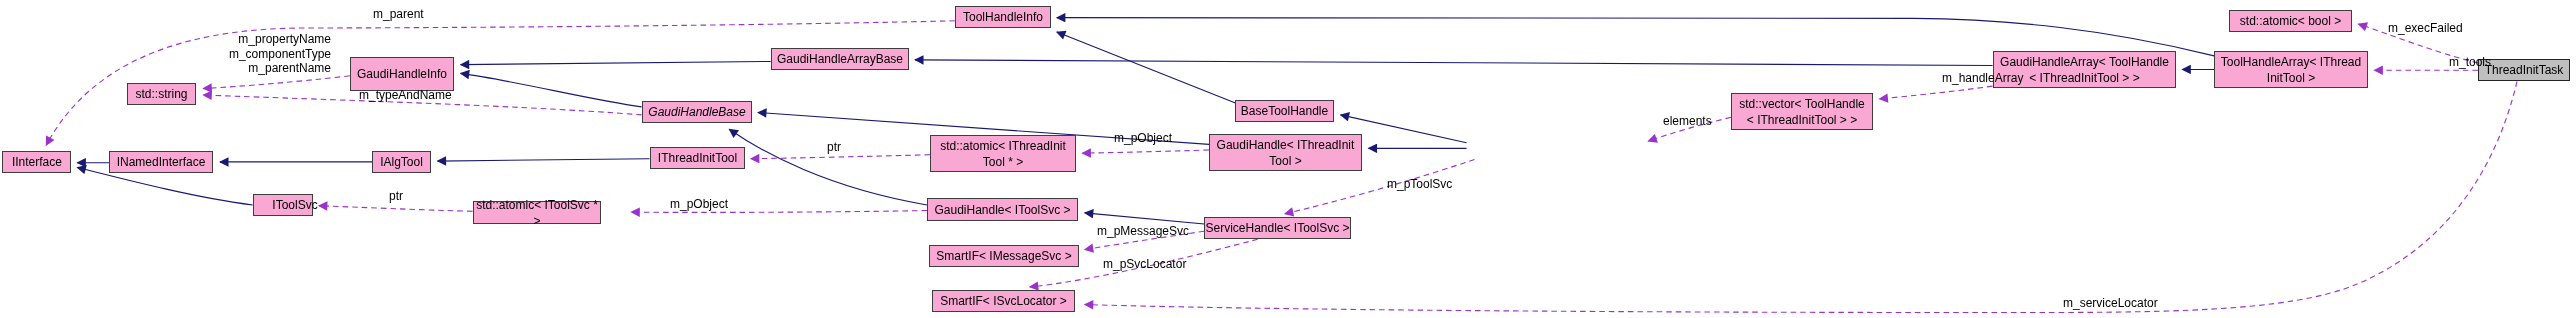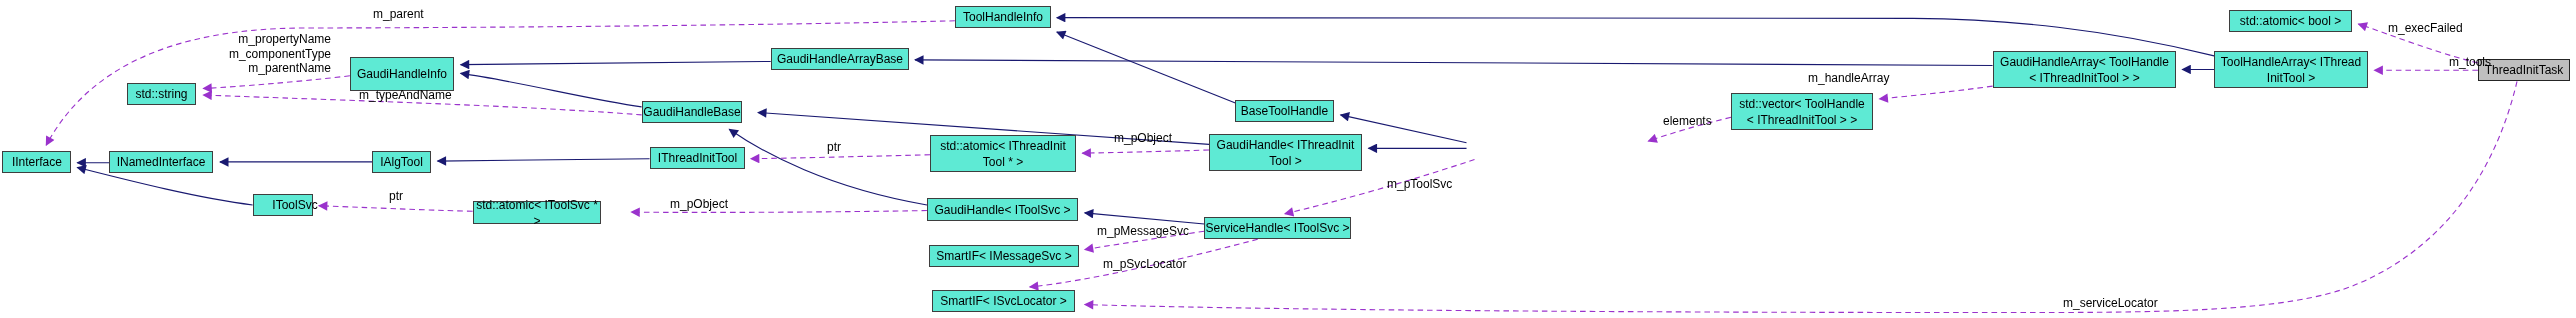--- a/index.html
+++ b/index.html
@@ -8,21 +8,21 @@
     width:2576px;height:319px;
     background:#ffffff;
     font-family:"Liberation Sans", sans-serif;
     overflow:hidden;
   }
   #edge-layer{position:absolute;left:0;top:0;width:2576px;height:319px;}
   .node{
     position:absolute;
     box-sizing:border-box;
     border:1.2px solid #3e3e3e;
-    background:#5eead4;
+    background:#f9a8d4;
     color:#000000;
     font-size:12px;
     line-height:16px;
     display:flex;
     align-items:center;
     justify-content:center;
     text-align:center;
     white-space:pre-line;
     cursor:pointer;
     z-index:2;
@@ -92,21 +92,21 @@
       <path d="M 3158,102 C 3135,200 3078,305 2958,356 C 2872,393 2700,392 2500,392 C 2050,392 1600,389 1361,382" marker-end="url(#arrow-purple)"></path>
     </g>
   </svg>
 
   <div class="node" style="left:2.4px;top:151px;width:69px;height:21.5px;">IInterface</div>
   <div class="node" style="left:109px;top:151px;width:104px;height:21.5px;">INamedInterface</div>
   <div class="node" style="left:253px;top:194px;width:60px;height:22px;padding-left:24px;">IToolSvc</div>
   <div class="node" style="left:372px;top:151px;width:59px;height:21.5px;">IAlgTool</div>
   <div class="node" style="left:127px;top:83px;width:69px;height:21.5px;">std::string</div>
   <div class="node" style="left:350px;top:57px;width:104px;height:34px;">GaudiHandleInfo</div>
-  <div class="node" style="left:642px;top:101px;width:100px;height:21.5px;">GaudiHandleBase</div>
+  <div class="node" style="left:642px;top:101px;width:110px;height:21.5px;font-style:italic;">GaudiHandleBase</div>
   <div class="node" style="left:771px;top:48px;width:138px;height:22px;">GaudiHandleArrayBase</div>
   <div class="node" style="left:955px;top:6.4px;width:96px;height:21.5px;">ToolHandleInfo</div>
   <div class="node" style="left:650px;top:147px;width:95px;height:22px;">IThreadInitTool</div>
   <div class="node" style="left:473px;top:201px;width:128px;height:23px;">std::atomic&lt; IToolSvc * &gt;</div>
   <div class="node" style="left:927px;top:198px;width:151px;height:23px;">GaudiHandle&lt; IToolSvc &gt;</div>
   <div class="node" style="left:930px;top:135px;width:146px;height:37px;">std::atomic&lt; IThreadInit
 Tool * &gt;</div>
   <div class="node" style="left:1209px;top:134px;width:153px;height:37px;">GaudiHandle&lt; IThreadInit
 Tool &gt;</div>
   <div class="node" style="left:1235px;top:100px;width:99px;height:21.5px;">BaseToolHandle</div>
@@ -128,19 +128,19 @@
   <div class="edge-label right" style="left:223px;top:62px;width:108px;">m_parentName</div>
   <div class="edge-label" style="left:359px;top:89px;">m_typeAndName</div>
   <div class="edge-label" style="left:389px;top:190px;">ptr</div>
   <div class="edge-label" style="left:670px;top:198px;">m_pObject</div>
   <div class="edge-label" style="left:827px;top:141px;">ptr</div>
   <div class="edge-label" style="left:1114px;top:132px;">m_pObject</div>
   <div class="edge-label" style="left:1387px;top:178px;">m_pToolSvc</div>
   <div class="edge-label" style="left:1097px;top:225px;">m_pMessageSvc</div>
   <div class="edge-label" style="left:1103px;top:258px;">m_pSvcLocator</div>
   <div class="edge-label" style="left:1663px;top:115px;">elements</div>
-  <div class="edge-label" style="left:1808px;top:72px;">m_handleArray</div>
+  <div class="edge-label" style="left:1942px;top:72px;">m_handleArray</div>
   <div class="edge-label" style="left:2388px;top:21.5px;">m_execFailed</div>
   <div class="edge-label" style="left:2402px;top:56px;padding-left:47px;">m_tools</div>
   <div class="edge-label" style="left:2063px;top:297px;">m_serviceLocator</div>
 
 </div>
 
 
 </body></html>

